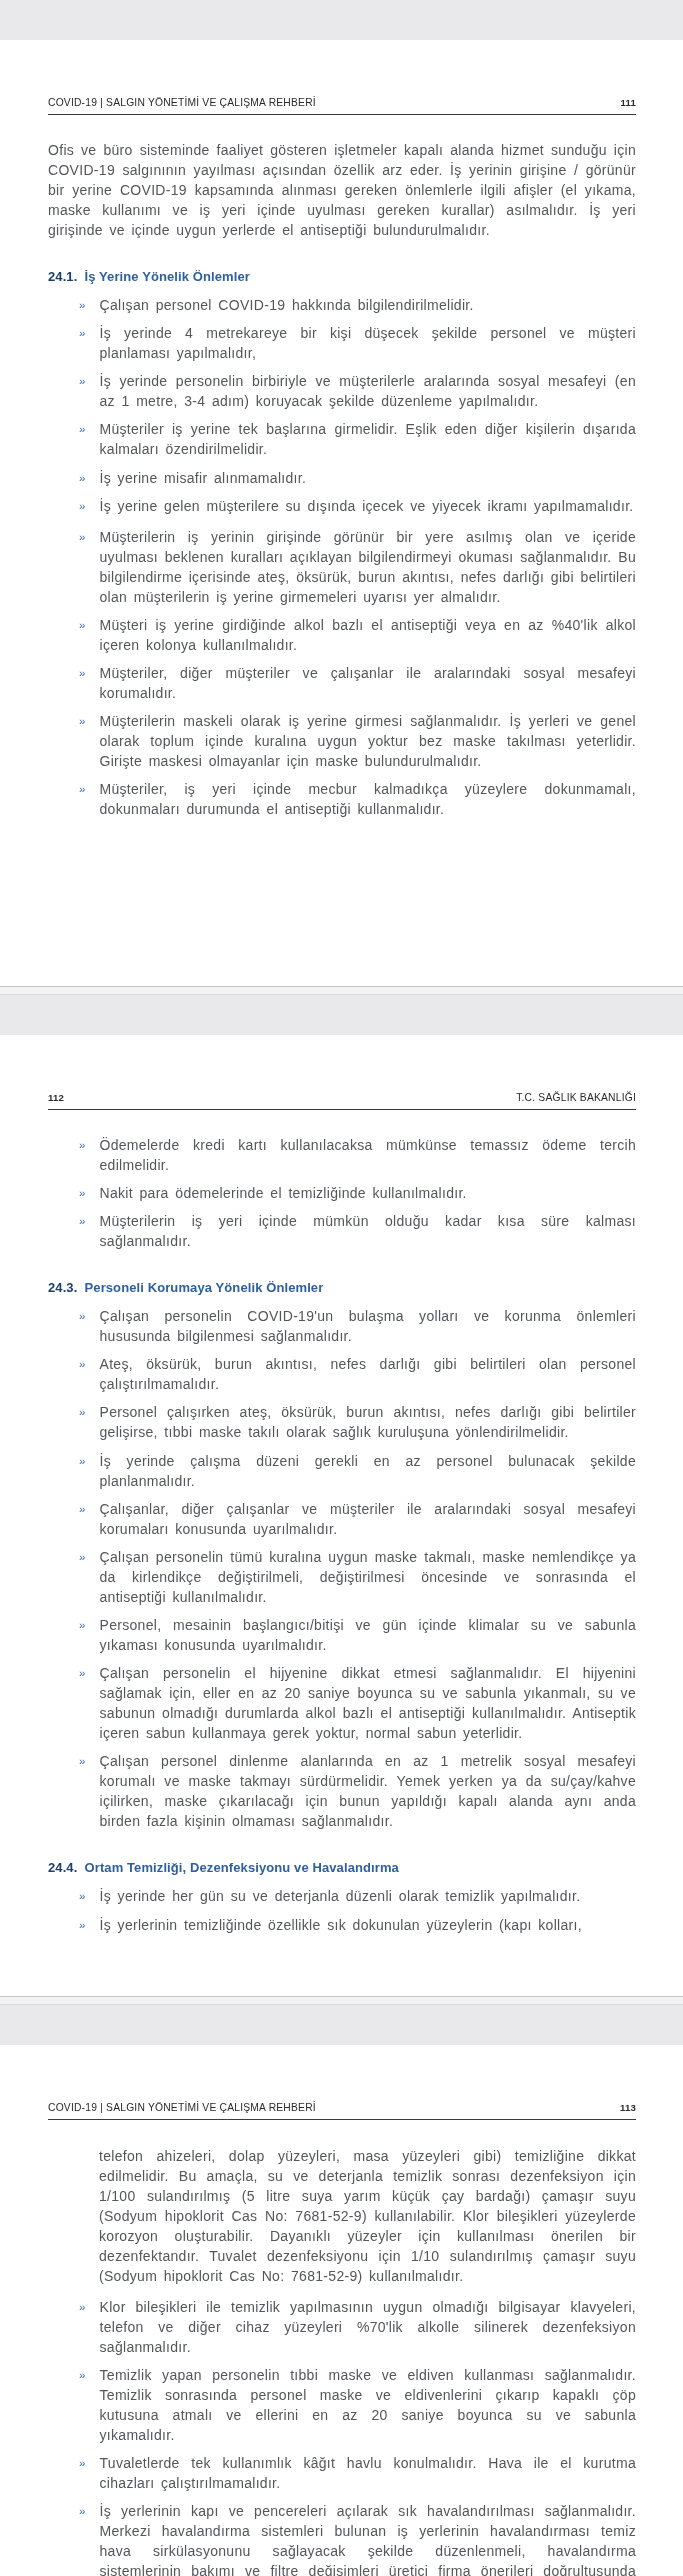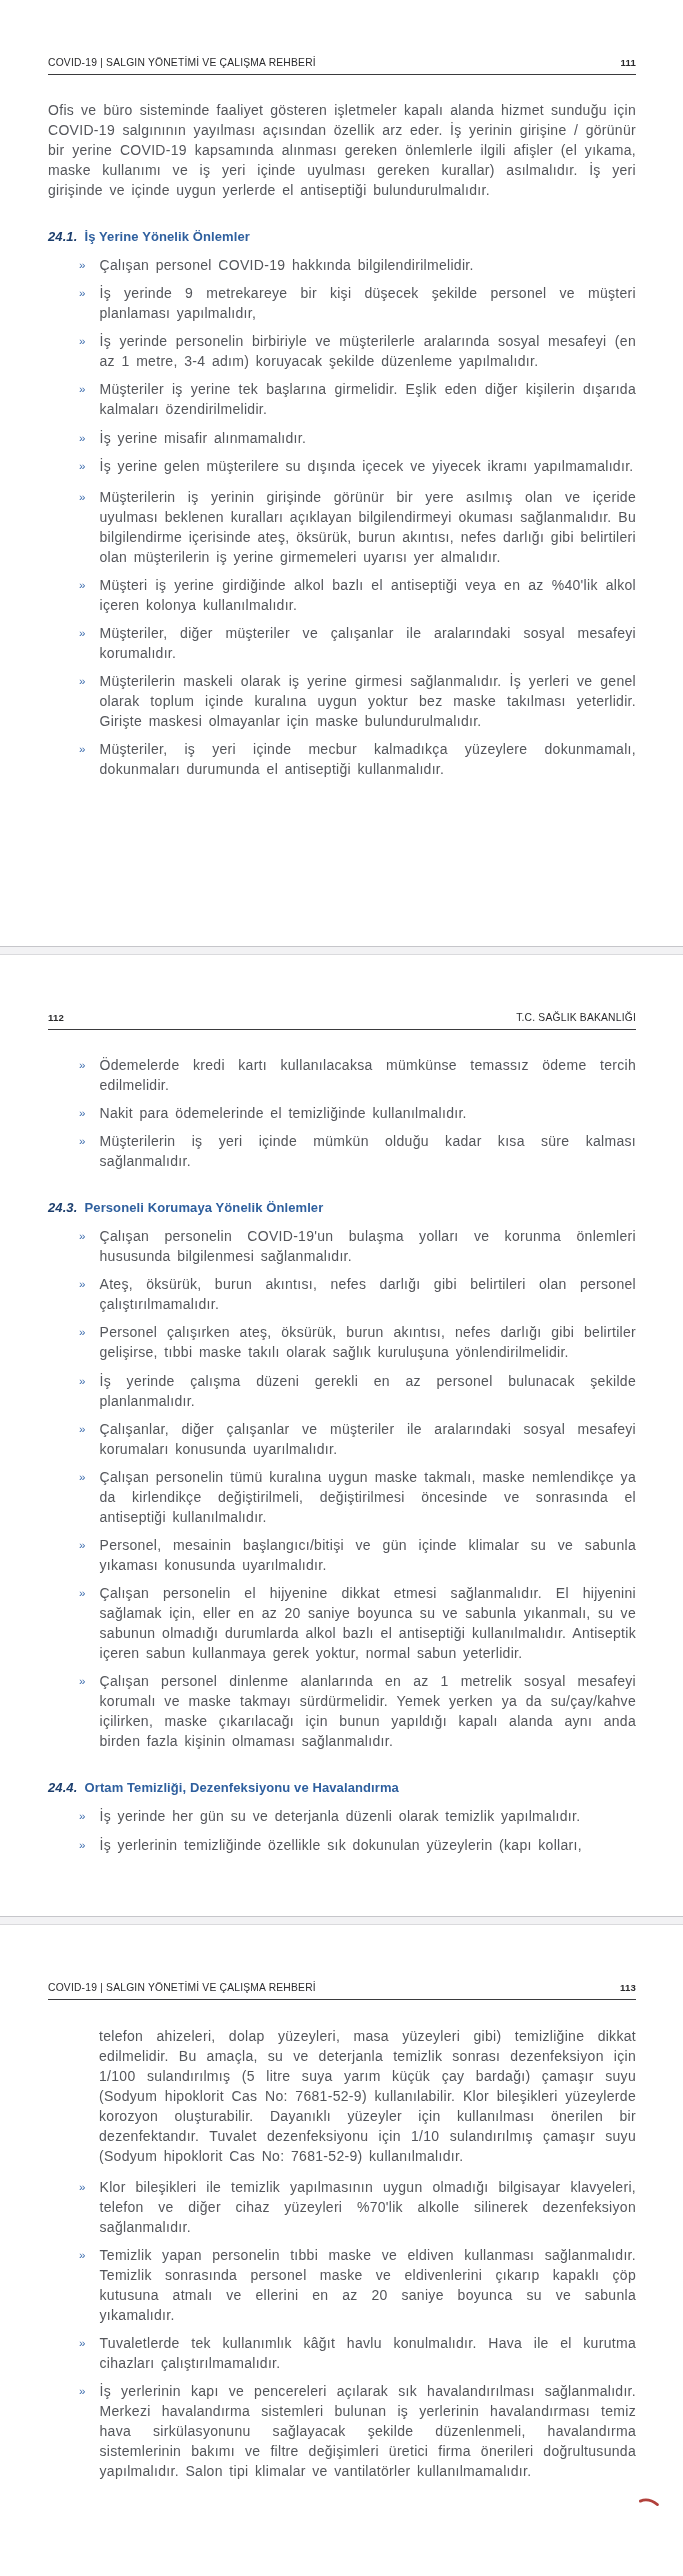--- a/index.html
+++ b/index.html
@@ -1,38 +1,38 @@
 <!DOCTYPE html>
 <html lang="tr" style="font-size:11px"><head>
 <meta charset="utf-8">
 <style>
   html, body { margin:0; padding:0; background:#e9e9eb; }
   .sheet { width:684px; margin:0 auto; font-family:"Liberation Sans", sans-serif; }
-  .page { background:#ffffff; position:relative; overflow:hidden; box-sizing:border-box; }
+  .page { background:#ffffff; position:relative; overflow:hidden; box-sizing:border-box;margin-top:40px; }
   .page-1 { height:946px; }
   .page-2 { height:961px; }
   .page-3 { height:655px; }
   .page-gap { height:6.8px; background:#f2f2f4; border-top:0.7px solid #c6c6ca; border-bottom:0.7px solid #dadadd; }
   .inner { padding:0 48px; }
 
   .doc-header { display:flex; justify-content:space-between; align-items:flex-end;
     padding-top:57px; padding-bottom:6.2px; border-bottom:1.4px solid #3a3a3d;
     color:#2a2a2c; font-size:10.3px; letter-spacing:0.2px; }
   .doc-header .htitle { font-weight:400; }
   .doc-header .pnum { font-weight:700; font-size:9.6px; }
 
   h1.section-title { color:#1c4c7c; font-size:15px; line-height:1.32; font-weight:700;
     letter-spacing:0.1px; margin:23px 0 0 0; }
 
   .body-text { color:#54565b; font-size:14px; line-height:20px; text-align:justify;
     letter-spacing:0.3px; word-spacing:2.4px; }
   p.intro { margin:24.6px 0 0 0; }
 
   h2.sub { font-size:13px; font-weight:700; margin:29px 0 0 0; letter-spacing:0.1px; }
-  h2.sub .num { color:#1c3e6d; margin-right:3.4px;font-style:italic; }
+  h2.sub .num { color:#1c3e6d; margin-right:3.4px; }
   h2.sub .txt { color:#2e5f9e; }
 
   .bullets { margin:0; }
   .bullet { display:flex; margin-top:8.2px; }
   .bullets .bullet:first-child { margin-top:11px; }
   .bullet .mk { flex:0 0 20.5px; margin-left:31px; color:#3b6bad; font-size:11.6px;
     line-height:20px; font-weight:400; }
   .bullet .tx { flex:1; }
 
   .first-block { margin-top:24.6px; }
@@ -59,21 +59,21 @@
         <span class="num">24.1.</span>
         <span class="txt">İş Yerine Yönelik Önlemler</span>
       </h2>
       <div class="bullets">
         <div class="bullet">
           <span class="mk">»</span>
           <span class="tx body-text">Çalışan personel COVID-19 hakkında bilgilendirilmelidir.</span>
         </div>
         <div class="bullet">
           <span class="mk">»</span>
-          <span class="tx body-text">İş yerinde 9 metrekareye bir kişi düşecek şekilde personel ve müşteri planlaması yapılmalıdır,</span>
+          <span class="tx body-text">İş yerinde 4 metrekareye bir kişi düşecek şekilde personel ve müşteri planlaması yapılmalıdır,</span>
         </div>
         <div class="bullet">
           <span class="mk">»</span>
           <span class="tx body-text">İş yerinde personelin birbiriyle ve müşterilerle aralarında sosyal mesafeyi (en az 1 metre, 3-4 adım) koruyacak şekilde düzenleme yapılmalıdır.</span>
         </div>
         <div class="bullet">
           <span class="mk">»</span>
           <span class="tx body-text">Müşteriler iş yerine tek başlarına girmelidir. Eşlik eden diğer kişilerin dışarıda kalmaları özendirilmelidir.</span>
         </div>
         <div class="bullet">

